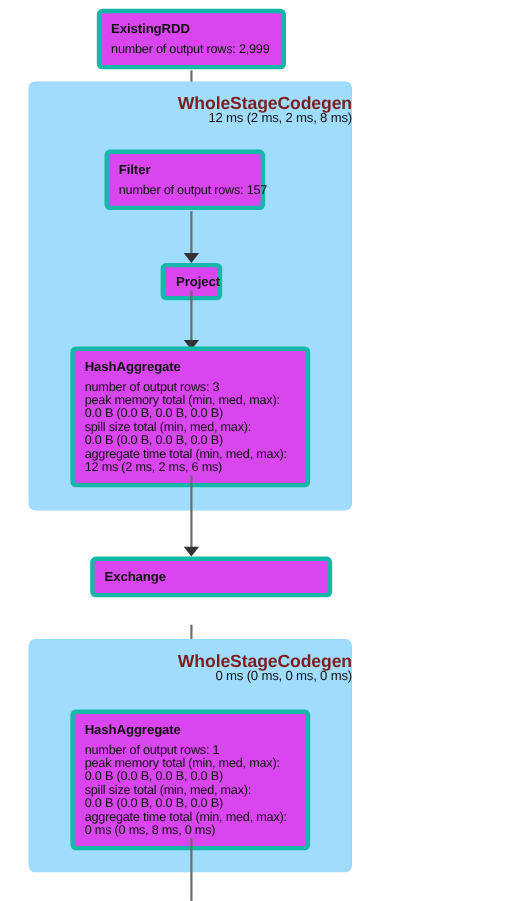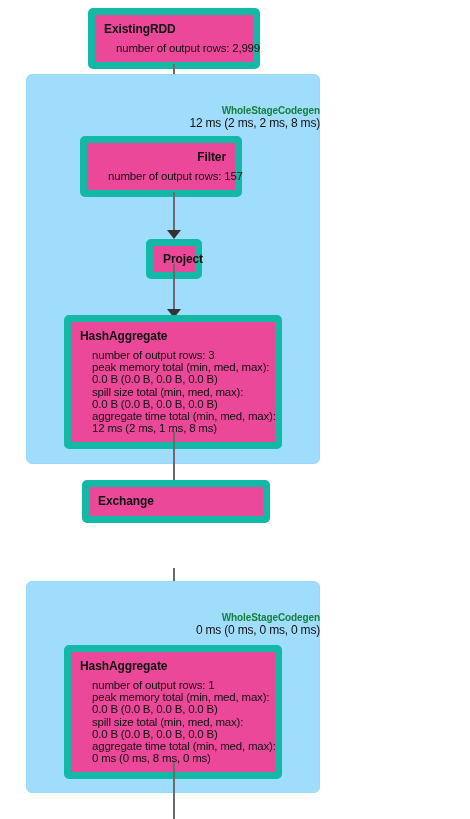--- a/index.html
+++ b/index.html
@@ -33,58 +33,56 @@
   .codegen-label {
     position: absolute;
     right: 12px;
     text-align: right;
     line-height: 13px;
     white-space: nowrap;
     pointer-events: none;
   }
   .codegen-label .cg-title {
     display: block;
-    font-size: 10px;
+    font-size: 16px;
     font-weight: bold;
-    color: #15803d;
+    color: #7f1d1d;
     letter-spacing: -0.1px;
-    margin-top: 16px;
   }
   .codegen-label .cg-metric {
     display: block;
     font-size: 12px;
     font-weight: normal;
     color: #111111;
     letter-spacing: -0.2px;
   }
 
   
   .node {
     position: absolute;
-    background: #ec4899;
-    border: 7px solid #14b8a6;
+    background: #d946ef;
+    border: 4px solid #14b8a6;
     border-radius: 5px;
     padding: 7px 9px 8px 9px;
   }
   .node-title {
     font-size: 12px;
     font-weight: bold;
     color: #111111;
     line-height: 14px;
     white-space: nowrap;
     letter-spacing: -0.1px;
   }
   .node-metrics {
     margin-top: 6px;
     font-size: 11.5px;
     line-height: 12.2px;
     color: #111111;
     white-space: pre;
     letter-spacing: -0.2px;
-    margin-left: 12px;
   }
   .node.compact {
     padding: 6px 10px 6px 10px;
   }
 
   
   .edge-line {
     position: absolute;
     width: 2px;
     background: #6b6b6b;
@@ -110,21 +108,21 @@
   <div class="edge-line" style="left:173px; top:64px; height:64px;"></div>
   <div class="edge-head" style="left:167px; top:125px;"></div>
 
   <div class="codegen" style="left:26px; top:74px; width:294px; height:390px;"></div>
 
   <div class="codegen-label" style="left:26px; top:88px; width:294px;">
     <span class="cg-title">WholeStageCodegen</span>
     <span class="cg-metric">12 ms (2 ms, 2 ms, 8 ms)</span>
   </div>
 
-  <div class="node" style="left:80px; top:136px; width:162px;text-align:right;">
+  <div class="node" style="left:95px; top:136px; width:146px;">
     <div class="node-title">Filter</div>
     <div class="node-metrics">number of output rows: 157</div>
   </div>
 
   <div class="edge-line" style="left:173px; top:192px; height:42px;"></div>
   <div class="edge-head" style="left:167px; top:230px;"></div>
 
   <div class="node compact" style="left:146px; top:239px; width:56px;">
     <div class="node-title">Project</div>
 
@@ -134,27 +132,27 @@
   <div class="edge-head" style="left:167px; top:309px;"></div>
 
   <div class="node" style="left:64px; top:315px; width:218px;">
     <div class="node-title">HashAggregate</div>
     <div class="node-metrics">number of output rows: 3
 peak memory total (min, med, max):
 0.0 B (0.0 B, 0.0 B, 0.0 B)
 spill size total (min, med, max):
 0.0 B (0.0 B, 0.0 B, 0.0 B)
 aggregate time total (min, med, max):
-12 ms (2 ms, 1 ms, 8 ms)</div>
+12 ms (2 ms, 2 ms, 6 ms)</div>
   </div>
 
   <div class="edge-line" style="left:173px; top:432px; height:68px;"></div>
   <div class="edge-head" style="left:167px; top:497px;"></div>
 
-  <div class="node" style="left:82px; top:480px; width:188px;">
+  <div class="node" style="left:82px; top:506px; width:220px;">
     <div class="node-title">Exchange</div>
   </div>
 
   <div class="edge-line" style="left:173px; top:568px; height:74px;"></div>
   <div class="edge-head" style="left:167px; top:639px;"></div>
 
   <div class="codegen" style="left:26px; top:581px; width:294px; height:212px;"></div>
 
   <div class="codegen-label" style="left:26px; top:595px; width:294px;">
     <span class="cg-title">WholeStageCodegen</span>

